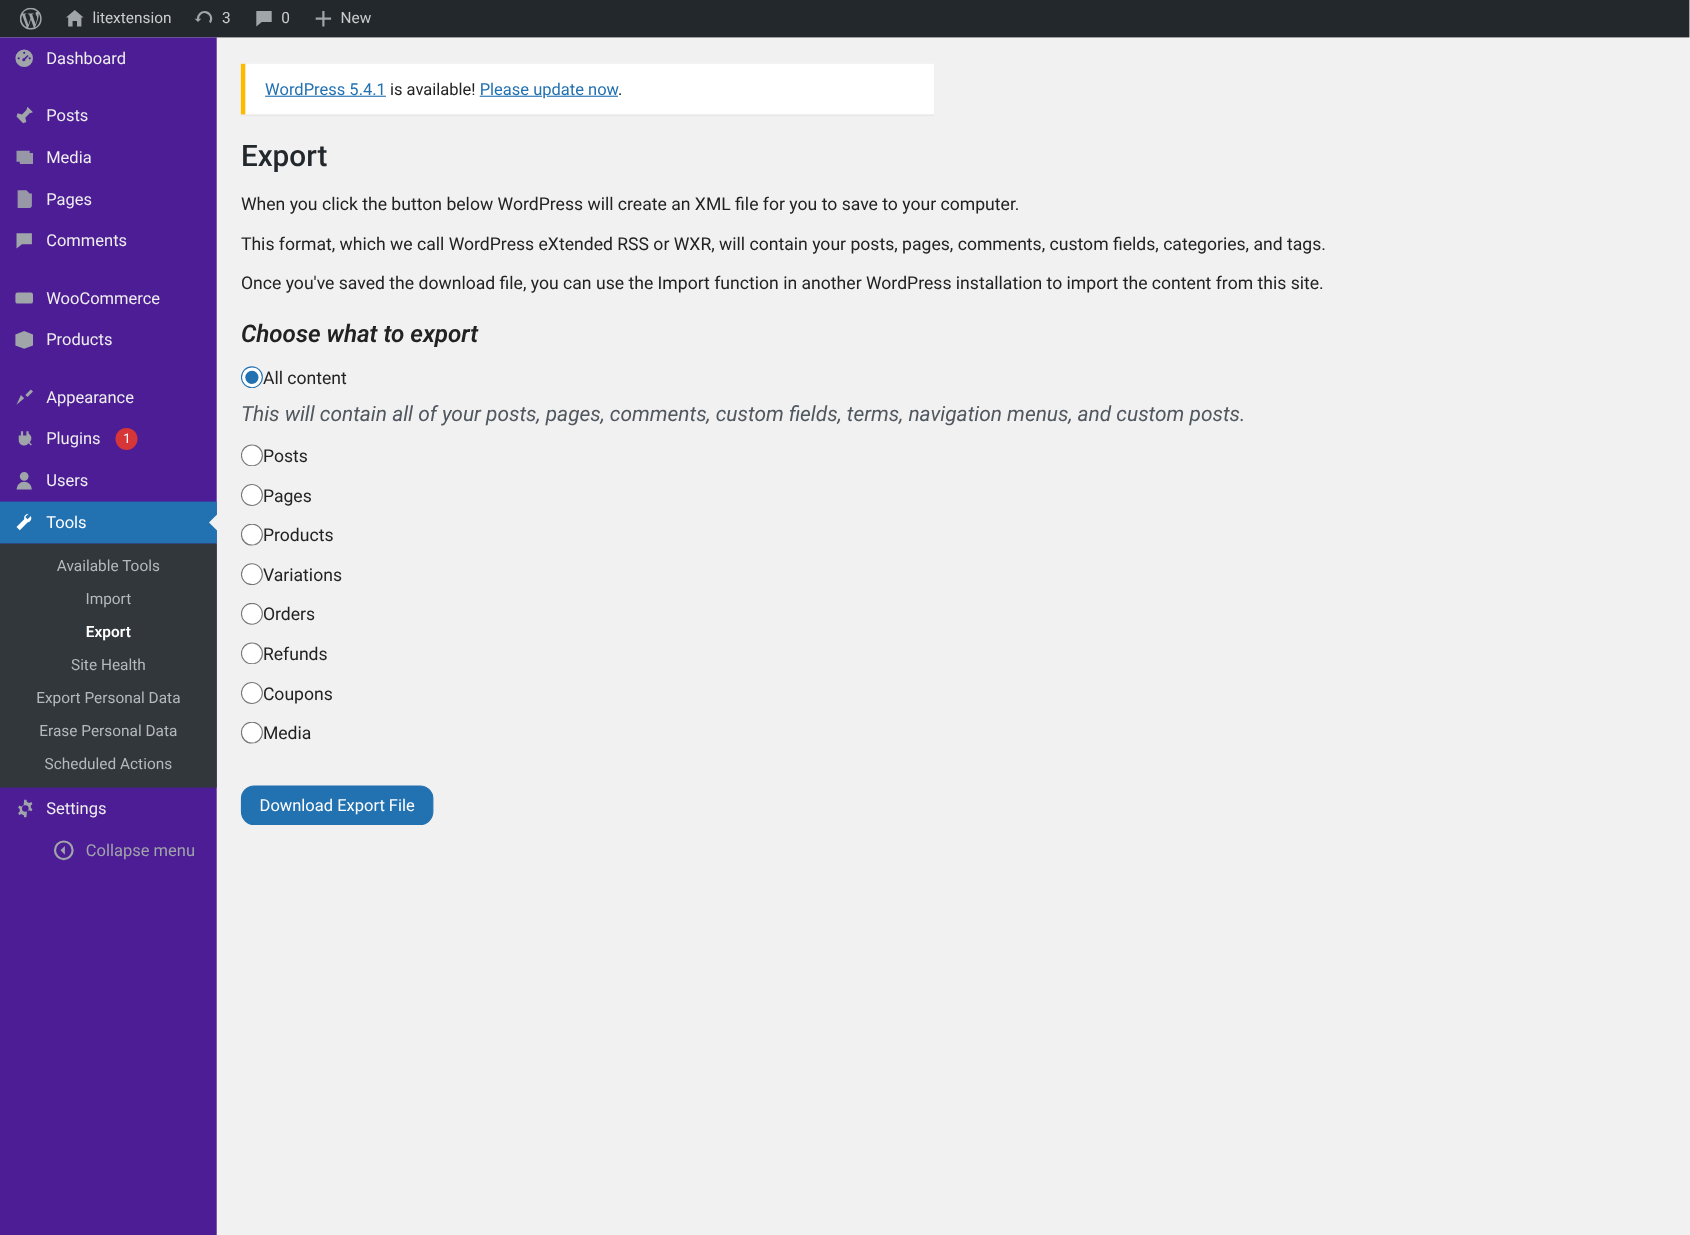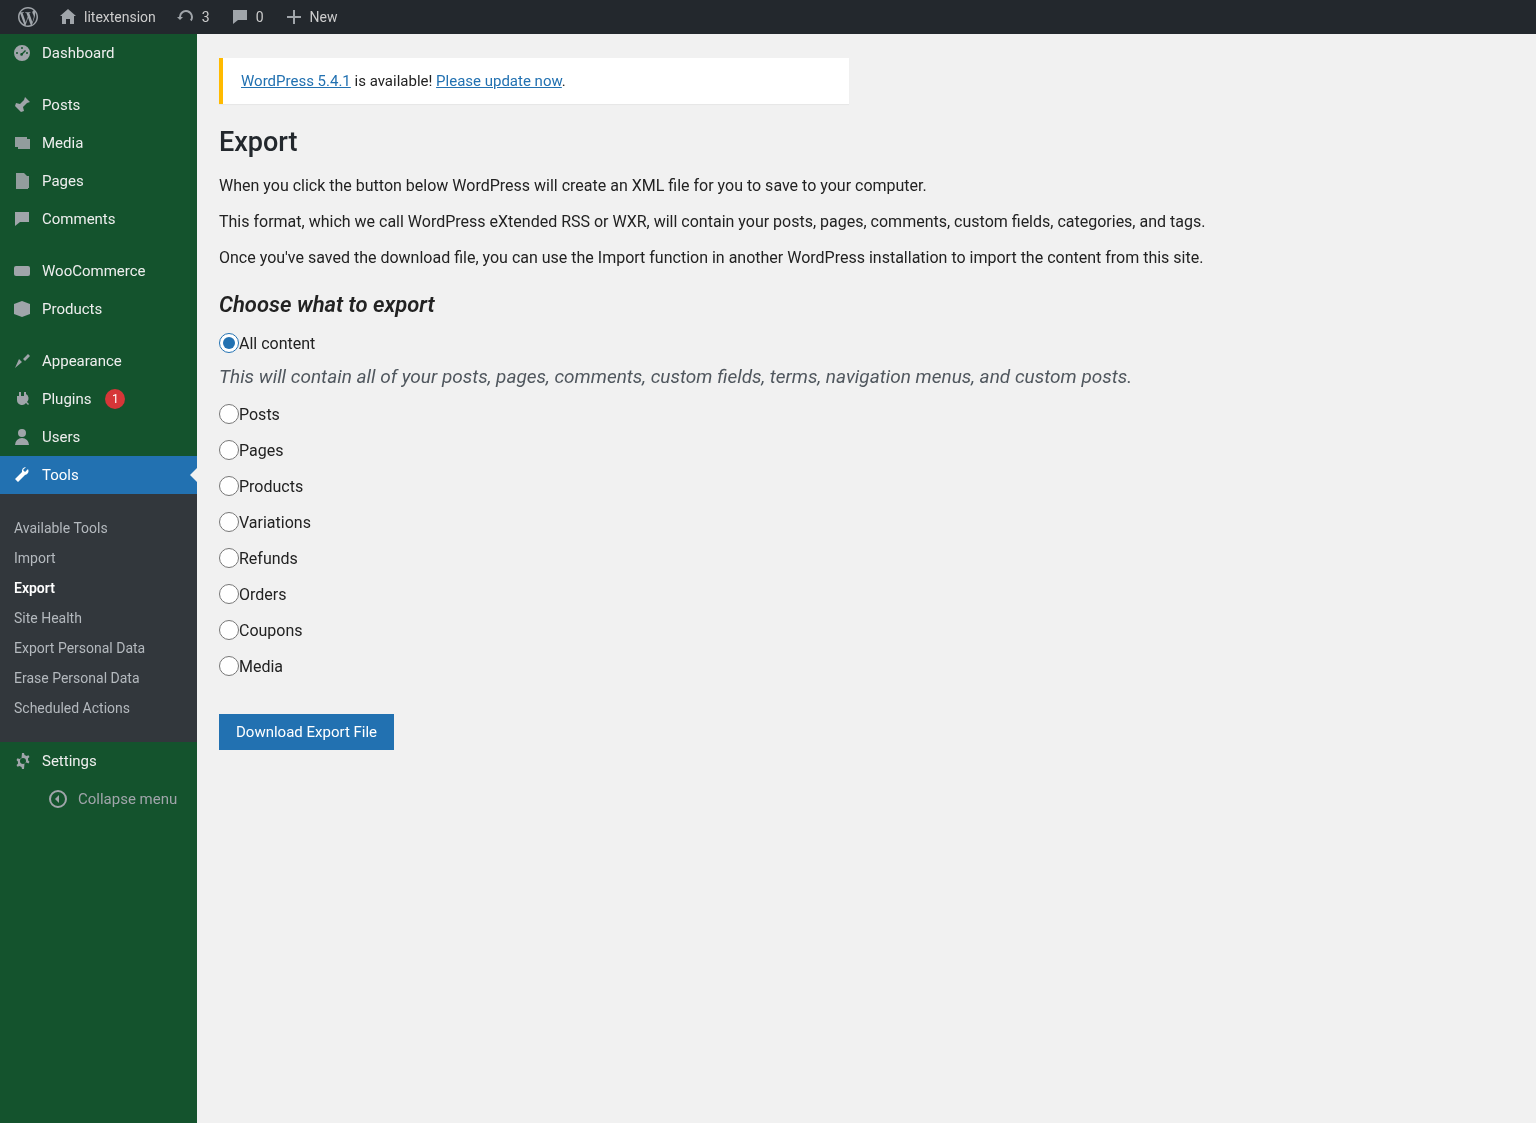--- a/index.html
+++ b/index.html
@@ -2,42 +2,42 @@
 <html><head>
   <meta charset="utf-8">
   <style>
     * { margin:0; padding:0; box-sizing:border-box; font-family:-apple-system,BlinkMacSystemFont,"Segoe UI",Roboto,sans-serif; }
     body { background:#f1f1f1; color:#222; }
     
     .adminbar { height:34px; background:#23282d; color:#ccc; display:flex; align-items:center; padding:0 8px; font-size:14px; }
     .adminbar .tb-item { display:flex; align-items:center; gap:6px; padding:0 10px; height:34px; cursor:pointer; }
     .adminbar svg { width:20px; height:20px; fill:#a0a5aa; }
     
-    .sidebar { position:absolute; top:34px; left:0; width:197px; background:#14532d; color:#eee; min-height:calc(100% - 34px); user-select:none; }
+    .sidebar { position:absolute; top:34px; left:0; width:197px; background:#4c1d95; color:#eee; min-height:calc(100% - 34px); user-select:none; }
     .menu-item { display:flex; align-items:center; gap:10px; padding:9px 12px; font-size:15px; color:#eee; cursor:pointer; position:relative; }
     .menu-item svg { width:20px; height:20px; fill:#a0a5aa; flex-shrink:0; }
     .menu-sep { height:14px; }
     .menu-item.active-top { background:#2271b1; color:#fff; }
     .menu-item.active-top svg { fill:#fff; }
     .menu-item.active-top::after { content:""; position:absolute; right:-1px; top:50%; transform:translateY(-50%); border:8px solid transparent; border-right-color:#f1f1f1; }
-    .submenu { background:#32373c; padding:19px 0; }
+    .submenu { background:#32373c; padding:6px 0;text-align:center; }
     .submenu a { display:block; padding:7px 14px; font-size:14px; color:#b4b9be; text-decoration:none; cursor:pointer; }
     .submenu a.current { color:#fff; font-weight:600; }
     .badge { display:inline-flex; align-items:center; justify-content:center; min-width:20px; height:20px; padding:0 6px; border-radius:10px; background:#d63638; color:#fff; font-size:12px; margin-left:4px; }
     
     .content { margin-left:197px; padding:6px 34px 40px 22px; }
     .notice { background:#fff; border-left:4px solid #ffba00; padding:14px 18px; margin:18px 0 22px 0; box-shadow:0 1px 1px rgba(0,0,0,.04); font-size:15px; max-width:630px; }
     .notice a { color:#2271b1; text-decoration:underline; }
     h1.page-title { font-size:27px; font-weight:500; margin:6px 0 16px 0; color:#23282d; }
     .content p.lead { font-size:16px; color:#222; margin:12px 0; line-height:1.5; }
     h2.section { font-size:22px; font-weight:600; margin:22px 0 14px 0;font-style:italic; }
     .radio-row { display:flex; align-items:center; gap:0; margin:16px 0; font-size:16px; }
     .radio-row input[type=radio]{ width:20px; height:20px; accent-color:#2271b1; cursor:pointer; }
     .hint { font-style:italic; color:#50575e; font-size:19px; margin:-4px 0 16px 0; }
-    .btn-primary { background:#2271b1; color:#fff; border:1px solid #2271b1; font-size:15px; padding:8px 16px; border-radius:0; cursor:pointer; margin-top:22px; }
+    .btn-primary { background:#2271b1; color:#fff; border:1px solid #2271b1; font-size:15px; padding:8px 16px; border-radius:12px; cursor:pointer; margin-top:22px; }
   </style>
 </head>
 <body>
 
 <div class="adminbar">
   <div class="tb-item">
     <svg viewBox="0 0 20 20">
         <path d="M10 0C4.5 0 0 4.5 0 10s4.5 10 10 10 10-4.5 10-10S15.5 0 10 0zM1.5 10c0-1.2.3-2.4.7-3.4l4 11C3.6 16.2 1.5 13.3 1.5 10zm8.5 8.5c-.8 0-1.6-.1-2.4-.3l2.5-7.4 2.6 7.2c0 .1 0 .1.1.1-.9.3-1.8.4-2.8.4zm1.2-12.5c.5 0 1-.1 1-.1.5-.1.4-.7-.1-.7 0 0-1.4.1-2.3.1-.8 0-2.2-.1-2.2-.1-.5 0-.5.7-.1.7 0 0 .4.1.9.1l1.3 3.7-1.9 5.7-3.2-9.4c.5 0 1-.1 1-.1.5-.1.4-.7-.1-.7 0 0-1.4.1-2.3.1h-.5C4.3 2.8 7 1.5 10 1.5c2.2 0 4.3.9 5.8 2.2h-.1c-.8 0-1.4.7-1.4 1.5 0 .7.4 1.3.8 2 .3.6.7 1.3.7 2.3 0 .7-.3 1.6-.6 2.7l-.8 2.8-3.2-9zm6.1-.4c.8 1.3 1.2 2.8 1.2 4.4 0 3.4-1.9 6.4-4.6 7.9l2.6-7.5c.5-1.2.6-2.2.6-3 .1-.7 0-1.3-.1-1.8h.3z"></path>
       </svg>
   </div>
@@ -191,25 +191,25 @@
   <label class="radio-row">
     <input type="radio" name="content" style="">
     <span>Products</span>
   </label>
   <label class="radio-row">
     <input type="radio" name="content" style="">
     <span>Variations</span>
   </label>
   <label class="radio-row">
     <input type="radio" name="content" style="">
+    <span>Orders</span>
+  </label>
+  <label class="radio-row">
+    <input type="radio" name="content" style="">
     <span>Refunds</span>
-  </label>
-  <label class="radio-row">
-    <input type="radio" name="content" style="">
-    <span>Orders</span>
   </label>
   <label class="radio-row">
     <input type="radio" name="content" style="">
     <span>Coupons</span>
   </label>
   <label class="radio-row">
     <input type="radio" name="content" style="">
     <span>Media</span>
   </label>
 

